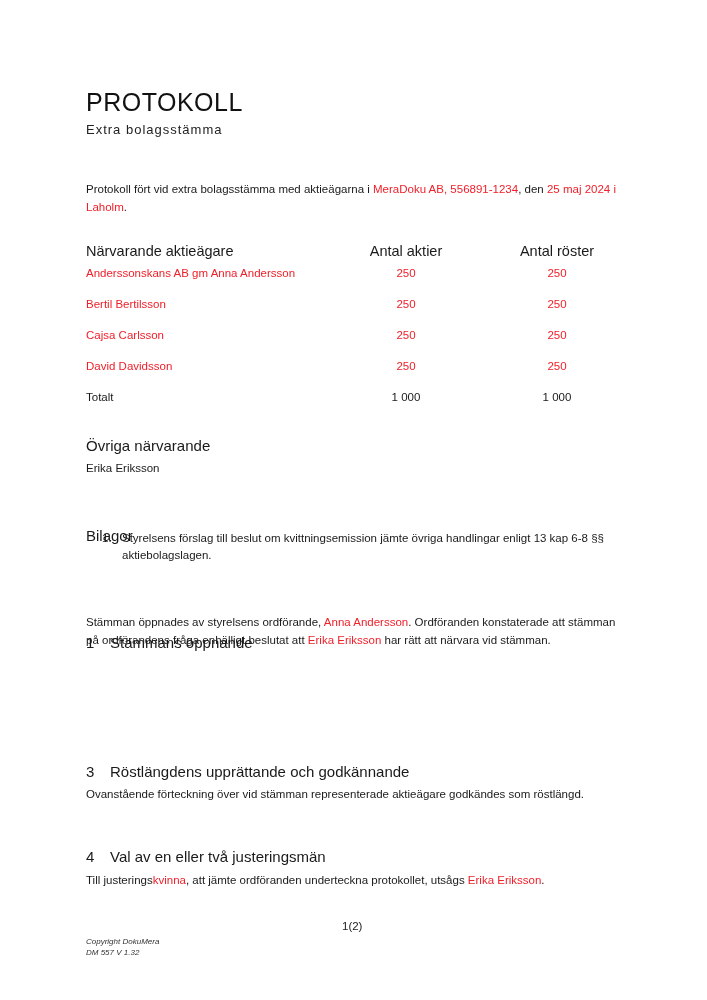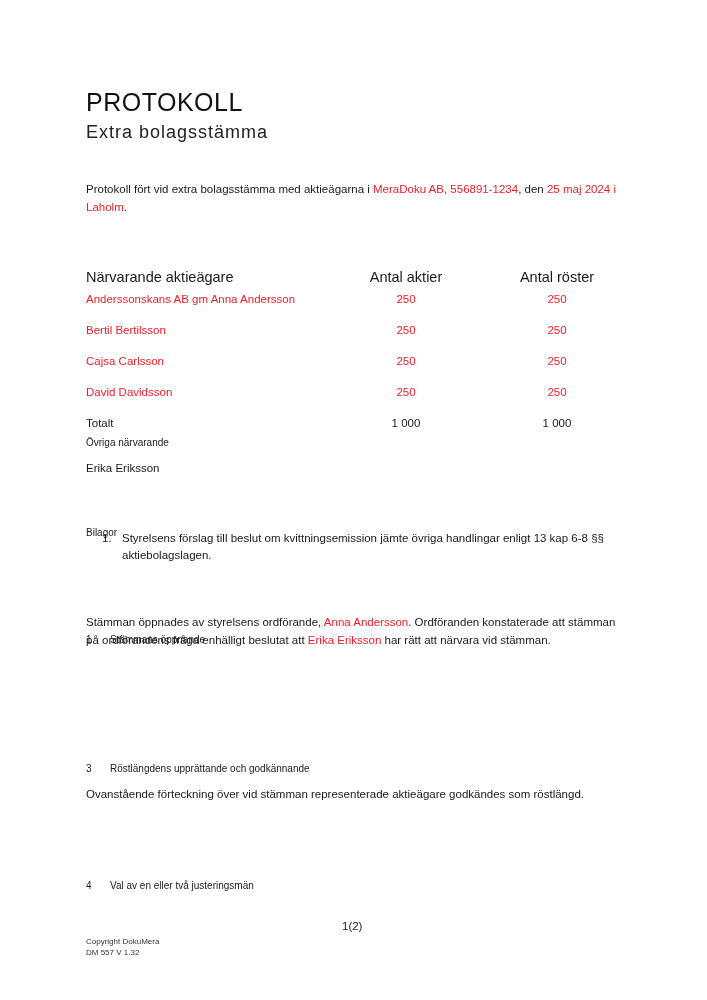--- a/index.html
+++ b/index.html
@@ -1,36 +1,36 @@
 <!DOCTYPE html>
 <html><head>
 <meta charset="utf-8">
 <style>
   html, body { margin: 0; padding: 0; background: #ffffff; }
   body { width: 707px; height: 1000px; position: relative; overflow: hidden;
          font-family: "Liberation Sans", "DejaVu Sans", sans-serif; color: #1a1a1a; }
   .page { position: absolute; left: 0; top: 0; width: 707px; height: 845px; }
   .red { color: #f0202a; }
   .title { position: absolute; left: 86px; top: 88px; font-size: 25px; letter-spacing: 0.5px; color: #111; }
-  .subtitle { position: absolute; left: 86px; top: 122px; font-size: 18px; letter-spacing: 1px; color: #222; }
+  .subtitle { position: absolute; left: 86px; top: 122px; font-size: 13px; letter-spacing: 1px; color: #222; }
   .intro { position: absolute; left: 86px; top: 180px; width: 560px; font-size: 11.5px; line-height: 18px; color: #1a1a1a; }
   .tbl { position: absolute; left: 86px; top: 243px; width: 540px; }
-  .trow { position: absolute; left: 0; width: 540px; height: 18px; font-size: 11.5px; margin-top: 26px; }
+  .trow { position: absolute; left: 0; width: 540px; height: 18px; font-size: 11.5px; }
   .trow.head { font-size: 14.5px; color: #1a1a1a; }
   .c1 { position: absolute; left: 0; }
   .c2 { position: absolute; left: 260px; width: 120px; text-align: center; }
   .c3 { position: absolute; left: 411px; width: 120px; text-align: center; }
-  .h2 { position: absolute; left: 86px; font-size: 10px; color: #1a1a1a; }
+  .h2 { position: absolute; left: 86px; font-size: 15px; color: #1a1a1a; }
   .p { position: absolute; left: 86px; width: 540px; font-size: 11.5px; line-height: 18px; color: #1a1a1a; }
   .list { position: absolute; left: 86px; top: 530px; width: 540px; font-size: 11.5px; line-height: 17px; }
   .li-num { position: absolute; left: 16px; }
   .li-text { position: absolute; left: 36px; width: 500px; }
   .h-num { display: inline-block; width: 24px; }
   .pagenum { position: absolute; left: 342px; top: 920px; font-size: 11.5px; color: #222; }
-  .footer { position: absolute; left: 86px; top: 936px; font-size: 8px; line-height: 11px; color: #333; }
+  .footer { position: absolute; left: 86px; top: 936px; font-size: 8px; line-height: 11px; color: #333; font-style: italic; }
 </style>
 </head>
 <body>
 
 <div class="page">
 
   <div class="title">PROTOKOLL</div>
   <div class="subtitle">Extra bolagsstämma</div>
 
   <div class="intro">
@@ -87,22 +87,25 @@
   <div class="p" style="top:613px;">
     <span>Stämman öppnades av styrelsens ordförande, </span><span class="red">Anna Andersson</span><span>. Ordföranden konstaterade att stämman på ordförandens fråga enhälligt beslutat att </span><span class="red">Erika Eriksson</span><span> har rätt att närvara vid stämman.</span>
   </div>
 
 
   <div class="h2" style="top:763px;">
     <span class="h-num">3</span><span>Röstlängdens upprättande och godkännande</span>
   </div>
   <div class="p" style="top:785px;">Ovanstående förteckning över vid stämman representerade aktieägare godkändes som röstlängd.</div>
 
-  <div class="h2" style="top:848px;margin-top:32px;">
+  <div class="h2" style="top:848px;">
     <span class="h-num">4</span><span>Val av en eller två justeringsmän</span>
+  </div>
+  <div class="p" style="top:871px;">
+    <span>Till justerings</span><span class="red">kvinna</span><span>, att jämte ordföranden underteckna protokollet, utsågs </span><span class="red">Erika Eriksson</span><span>.</span>
   </div>
 
   <div class="pagenum">1(2)</div>
   <div class="footer">
     <div>Copyright DokuMera</div>
     <div>DM 557 V 1.32</div>
   </div>
 
 </div>
 

